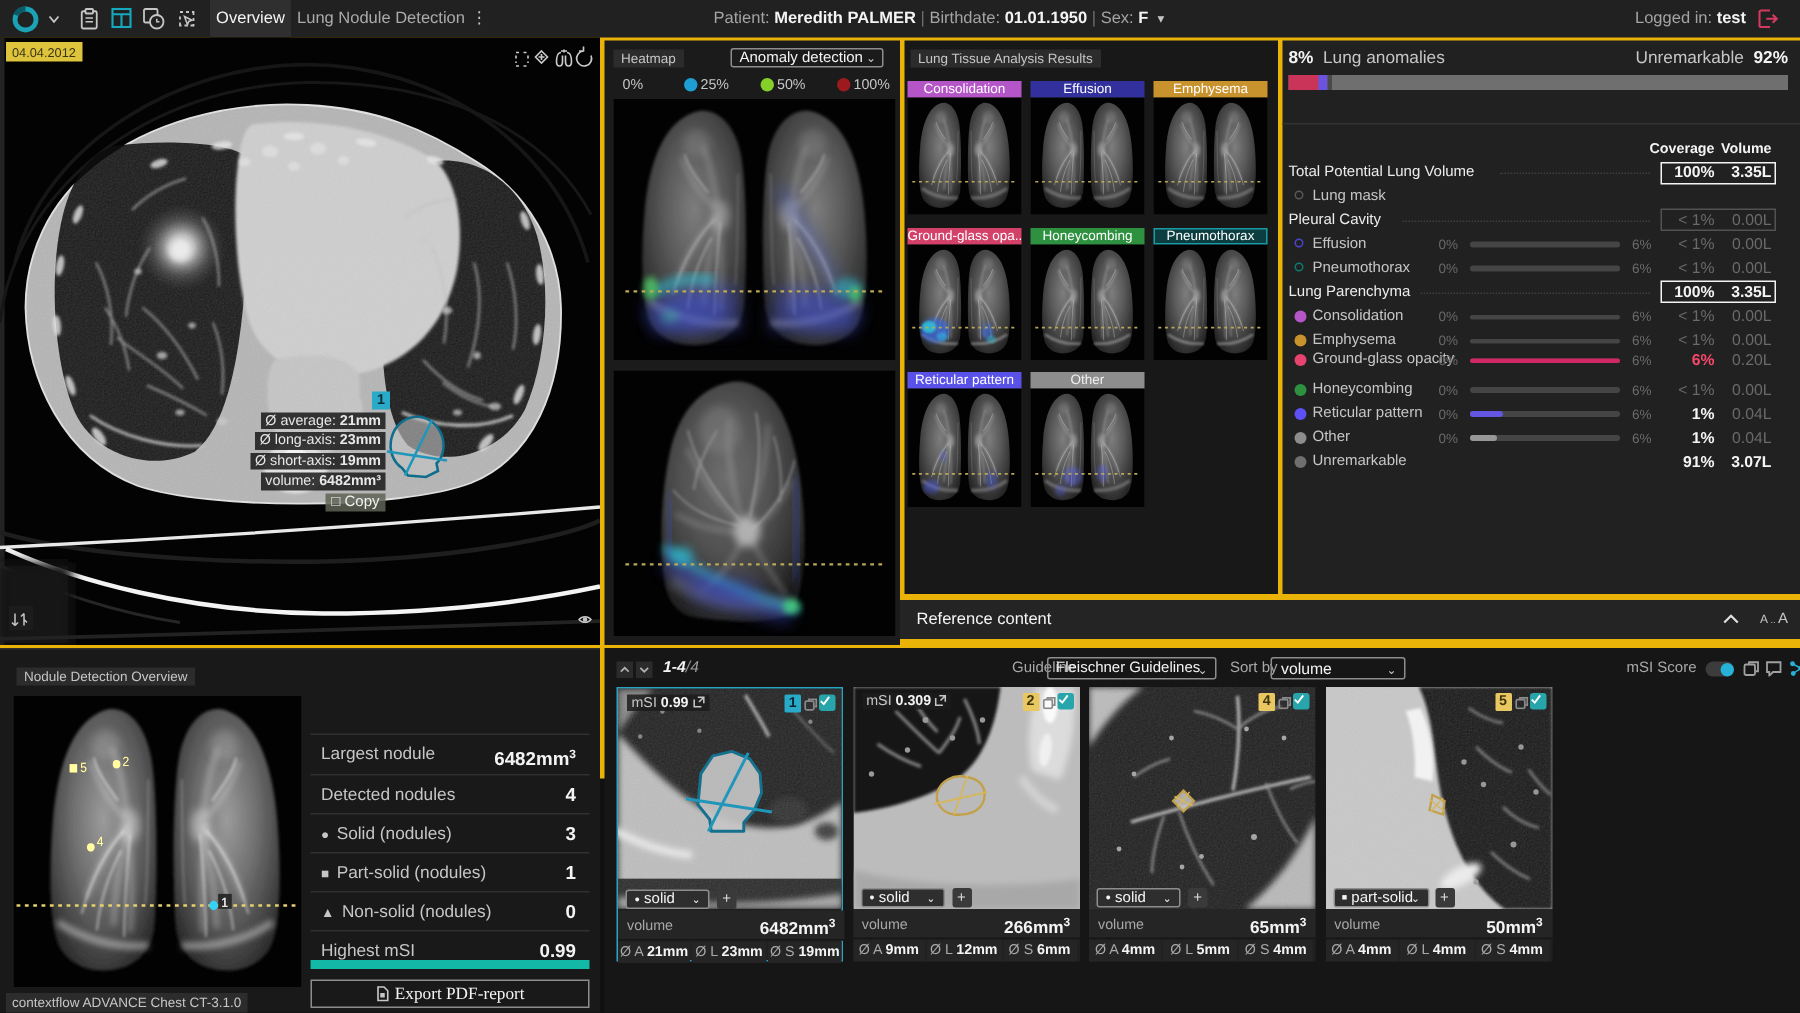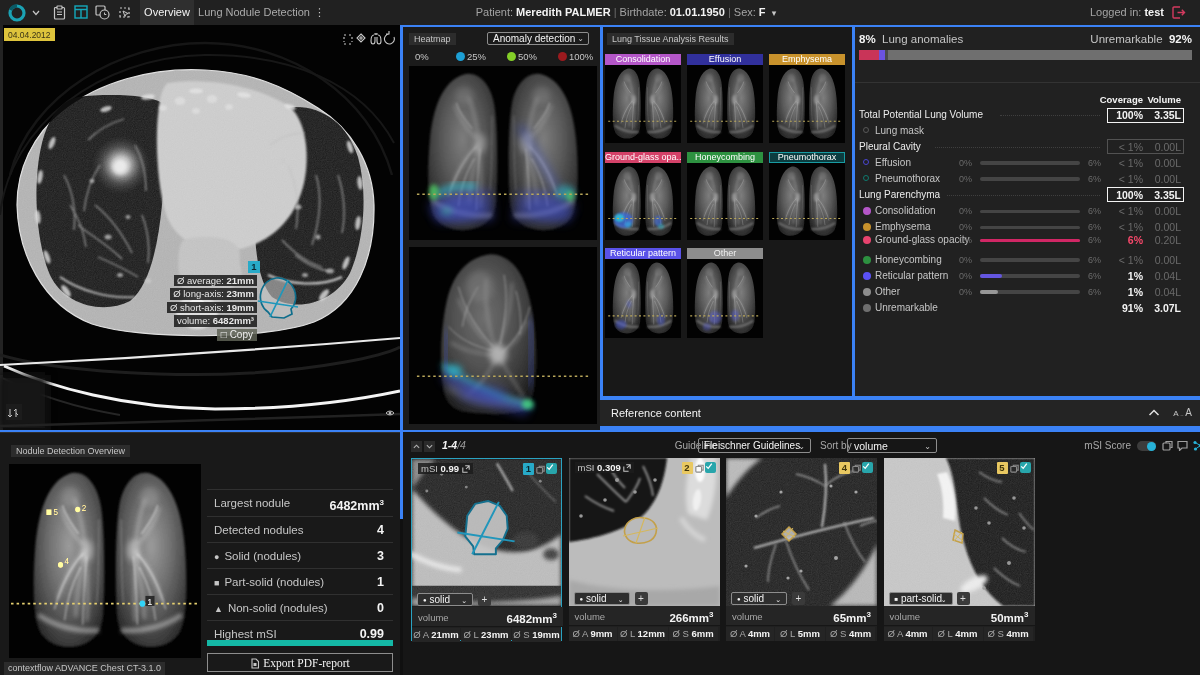--- a/index.html
+++ b/index.html
@@ -1,17 +1,17 @@
 <!DOCTYPE html>
 <html><head>
 <meta charset="utf-8">
 <style>
 * { margin:0; padding:0; box-sizing:border-box; }
 html,body { width:1200px; height:675px; background:#101010; font-family:"Liberation Sans", sans-serif; overflow:hidden; }
-#app { position:absolute; top:0; left:0; width:1200px; height:519px; background:#3b82f6; }
+#app { position:absolute; top:0; left:0; width:1200px; height:519px; background:#eab308; }
 .abs { position:absolute; }
 .chip { background:#2c2c2c; color:#c6c6c6; font-size:9px; padding:1px 5px; display:inline-block; }
 .mlab { right:143px; background:rgba(18,18,18,0.82); color:#e8e8e8; font-size:9.5px; height:11.5px; line-height:11.5px; padding:0 3px; white-space:nowrap; }
 .tz { width:76px; }
 .tz svg { display:block; }
 .tzh { height:11px; line-height:11px; text-align:center; color:#fff; font-size:9px; white-space:nowrap; overflow:hidden; }
 .rrow { position:absolute; left:0; width:345px; height:16px; font-size:10px; line-height:16px; color:#c6c6c6; }
 .rrow .lbl { position:absolute; left:20px; white-space:nowrap; }
 .rrow .glbl { position:absolute; left:4px; color:#ececec; white-space:nowrap; }
 .rrow .dot { position:absolute; left:8px; top:4px; width:8px; height:8px; border-radius:50%; }

